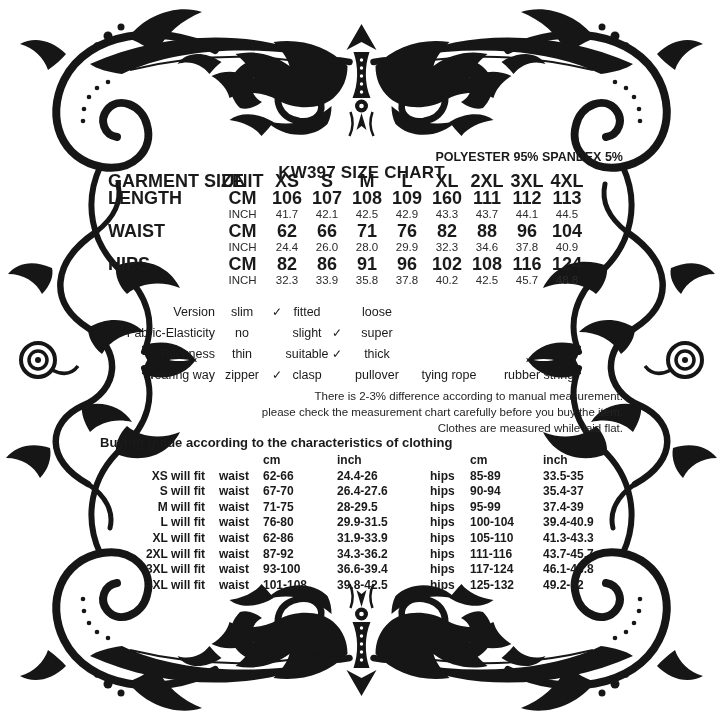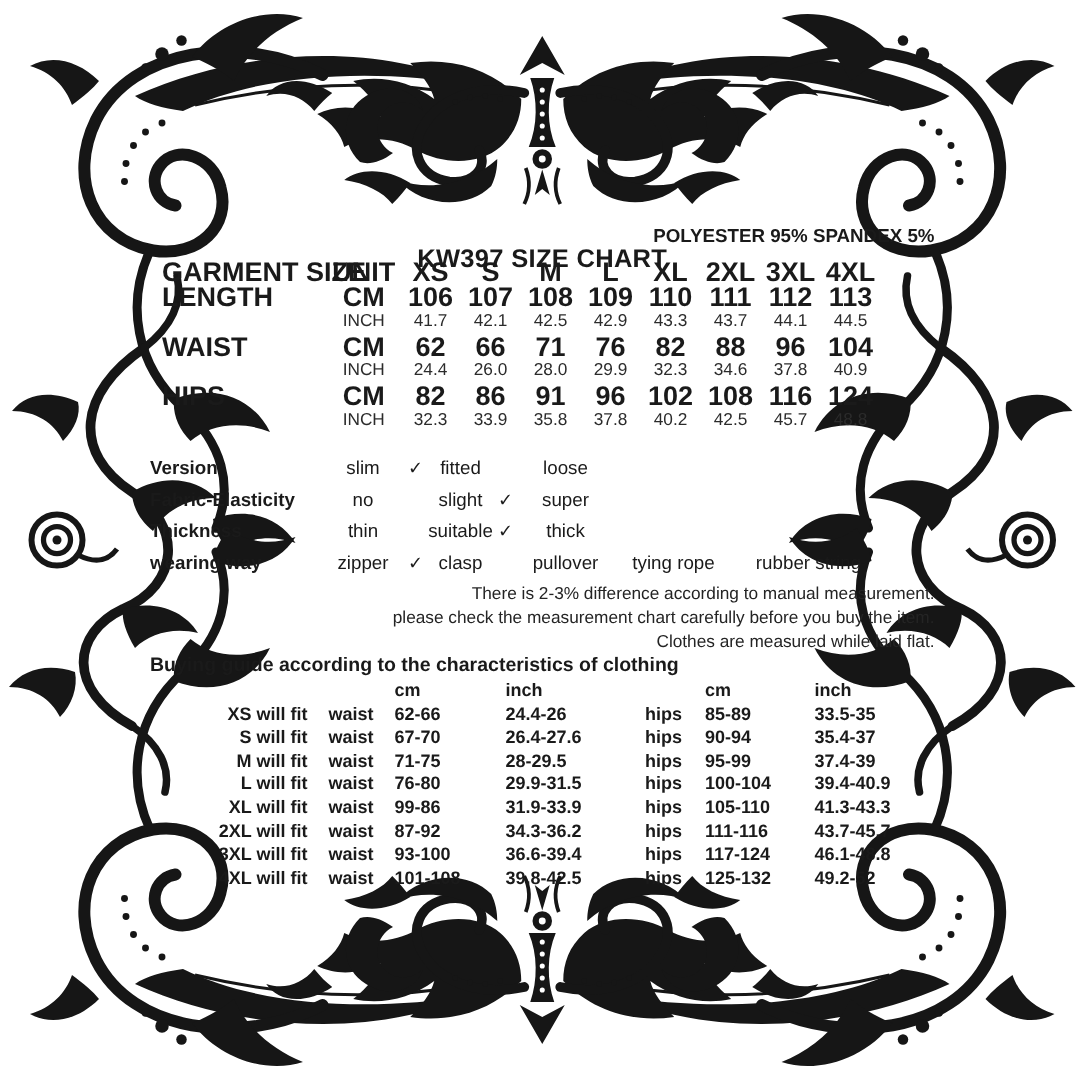--- a/index.html
+++ b/index.html
@@ -22,21 +22,21 @@
               height:16.5px; line-height:16.5px; align-items:center; white-space:nowrap; }
   .size-row .l { text-align:left; }
   .size-row .c { text-align:center; }
   .size-row.head, .size-row.cm { font-weight:bold; font-size:18px; }
   .size-row.inch { font-weight:normal; font-size:11.5px; color:#2b2b2b; }
 
   
   #attributes { position:absolute; top:302px; left:0; }
   .attr-row { display:grid; grid-template-columns:115px 54px 16px 44px 16px 64px 80px 100px;
               height:21px; line-height:21px; align-items:center; font-size:12.5px; }
-  .attr-row .al { font-weight:bold; white-space:nowrap; }
+  .attr-row .al { font-weight:normal; text-align:right; white-space:nowrap; }
   .attr-row .ac { text-align:center; white-space:nowrap; }
   .attr-row .chk { font-size:12px; }
 
   
   #notes { position:absolute; top:388px; width:100%; text-align:right;
            font-size:11.5px; color:#242424; }
   .note-line { height:16px; line-height:16px; white-space:nowrap; }
   #guide-heading { position:absolute; top:435px; width:100%; text-align:left;
                    font-size:13px; font-weight:bold; }
 
@@ -165,21 +165,21 @@
         <div class="c">3XL</div>
         <div class="c">4XL</div>
       </div>
       <div class="size-row cm">
         <div class="l">LENGTH</div>
         <div class="c u">CM</div>
         <div class="c">106</div>
         <div class="c">107</div>
         <div class="c">108</div>
         <div class="c">109</div>
-        <div class="c">110</div>
+        <div class="c">160</div>
         <div class="c">111</div>
         <div class="c">112</div>
         <div class="c">113</div>
       </div>
       <div class="size-row inch">
         <div class="l"></div>
         <div class="c u">INCH</div>
         <div class="c">41.7</div>
         <div class="c">42.1</div>
         <div class="c">42.5</div>
@@ -328,21 +328,21 @@
         <div class="g">waist</div>
         <div class="g">76-80</div>
         <div class="g">29.9-31.5</div>
         <div class="g">hips</div>
         <div class="g">100-104</div>
         <div class="g">39.4-40.9</div>
       </div>
       <div class="guide-row">
         <div class="g">XL will fit</div>
         <div class="g">waist</div>
-        <div class="g">99-86</div>
+        <div class="g">62-86</div>
         <div class="g">31.9-33.9</div>
         <div class="g">hips</div>
         <div class="g">105-110</div>
         <div class="g">41.3-43.3</div>
       </div>
       <div class="guide-row">
         <div class="g">2XL will fit</div>
         <div class="g">waist</div>
         <div class="g">87-92</div>
         <div class="g">34.3-36.2</div>

